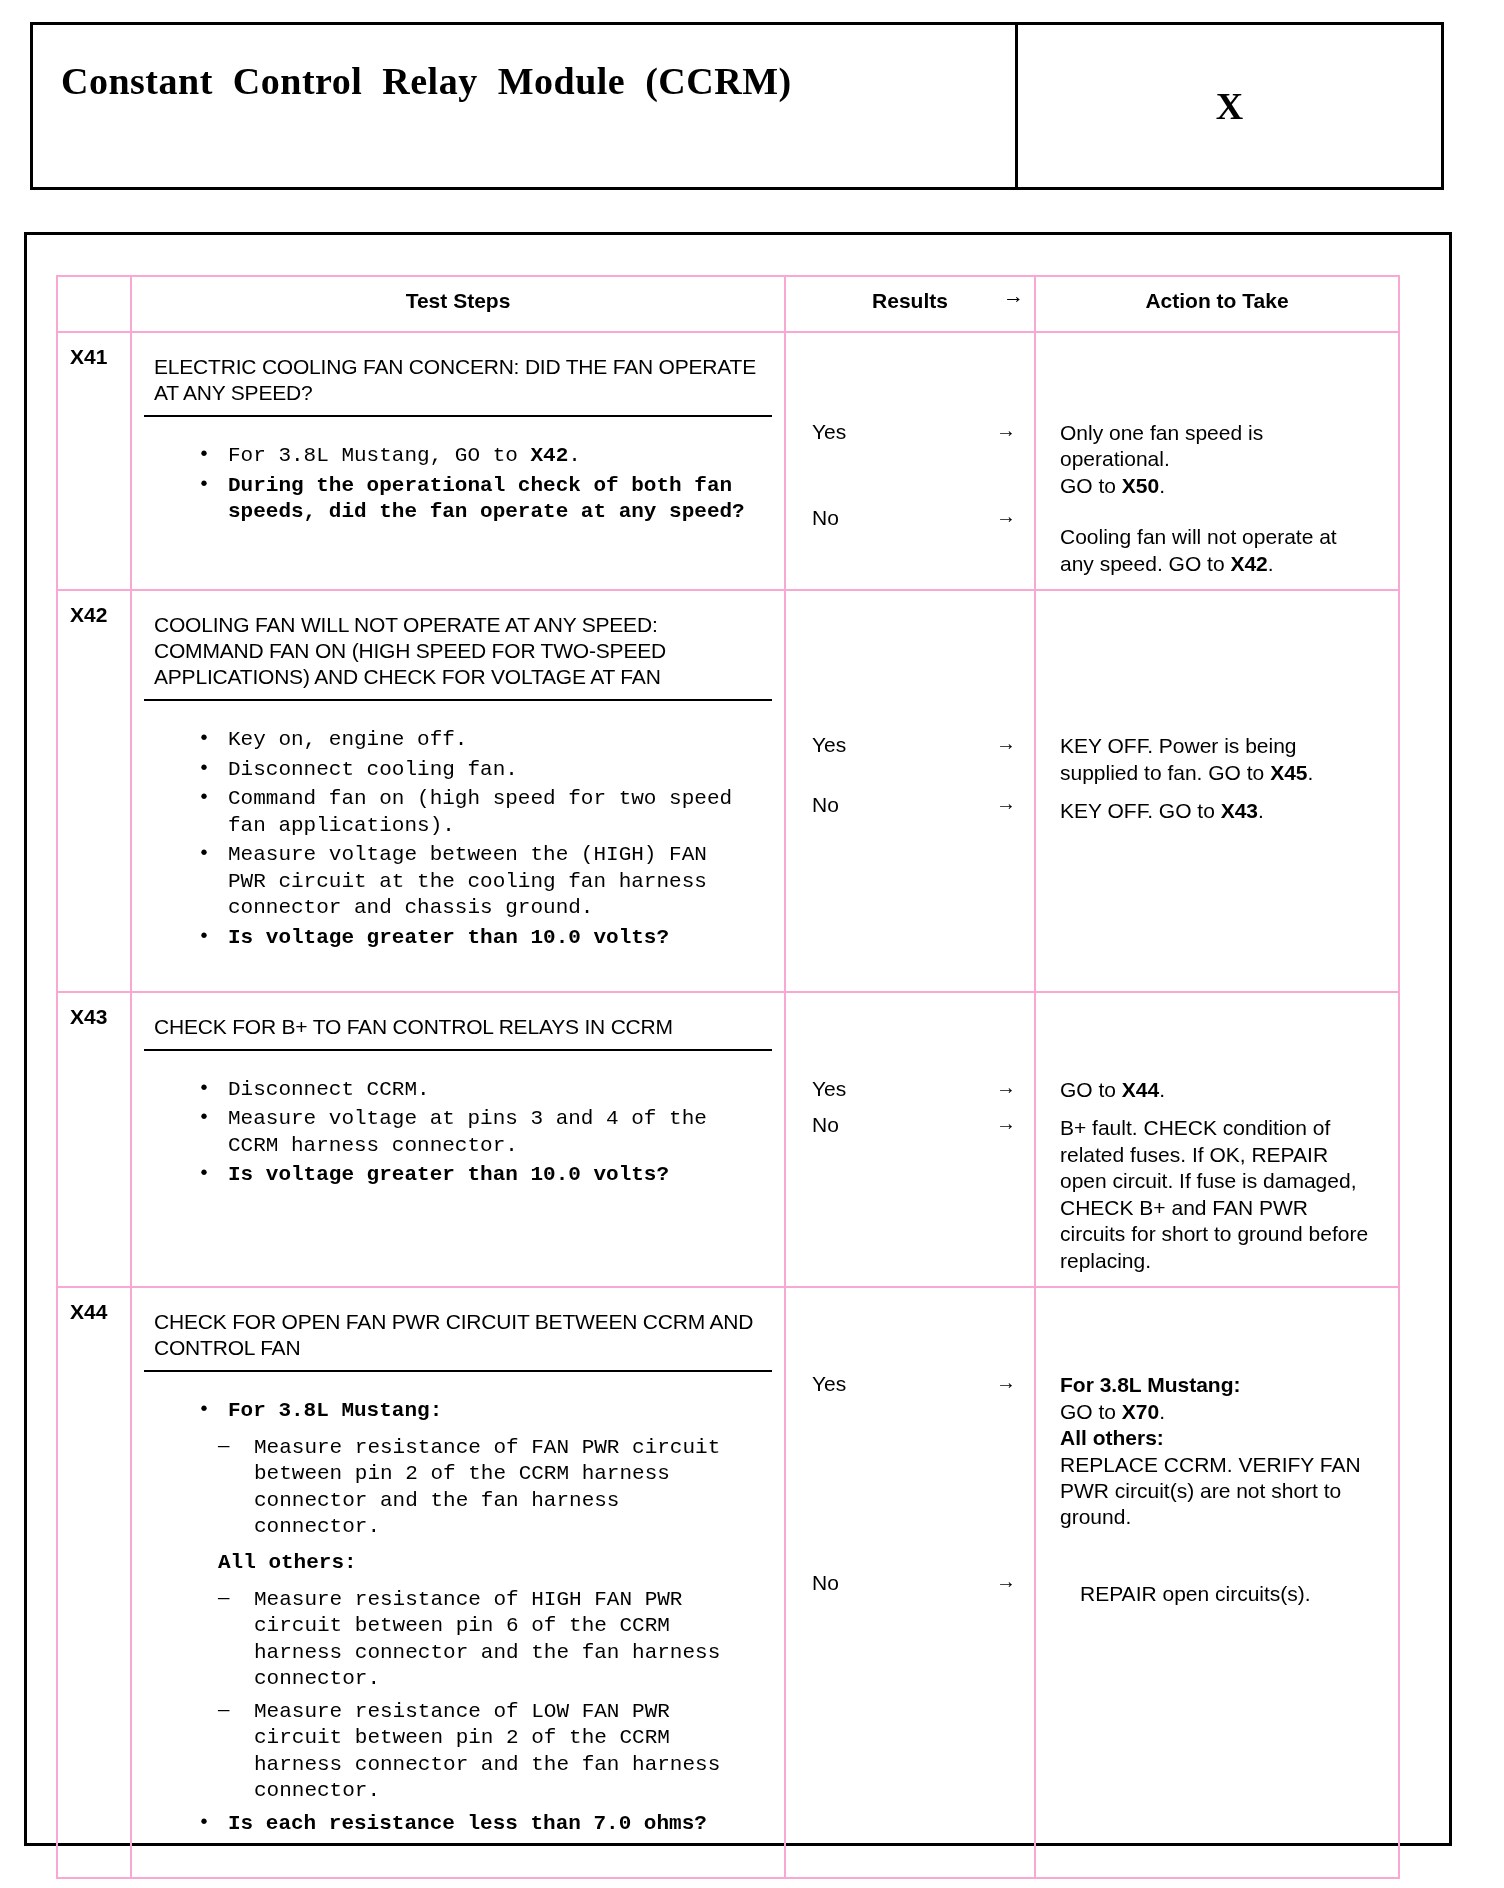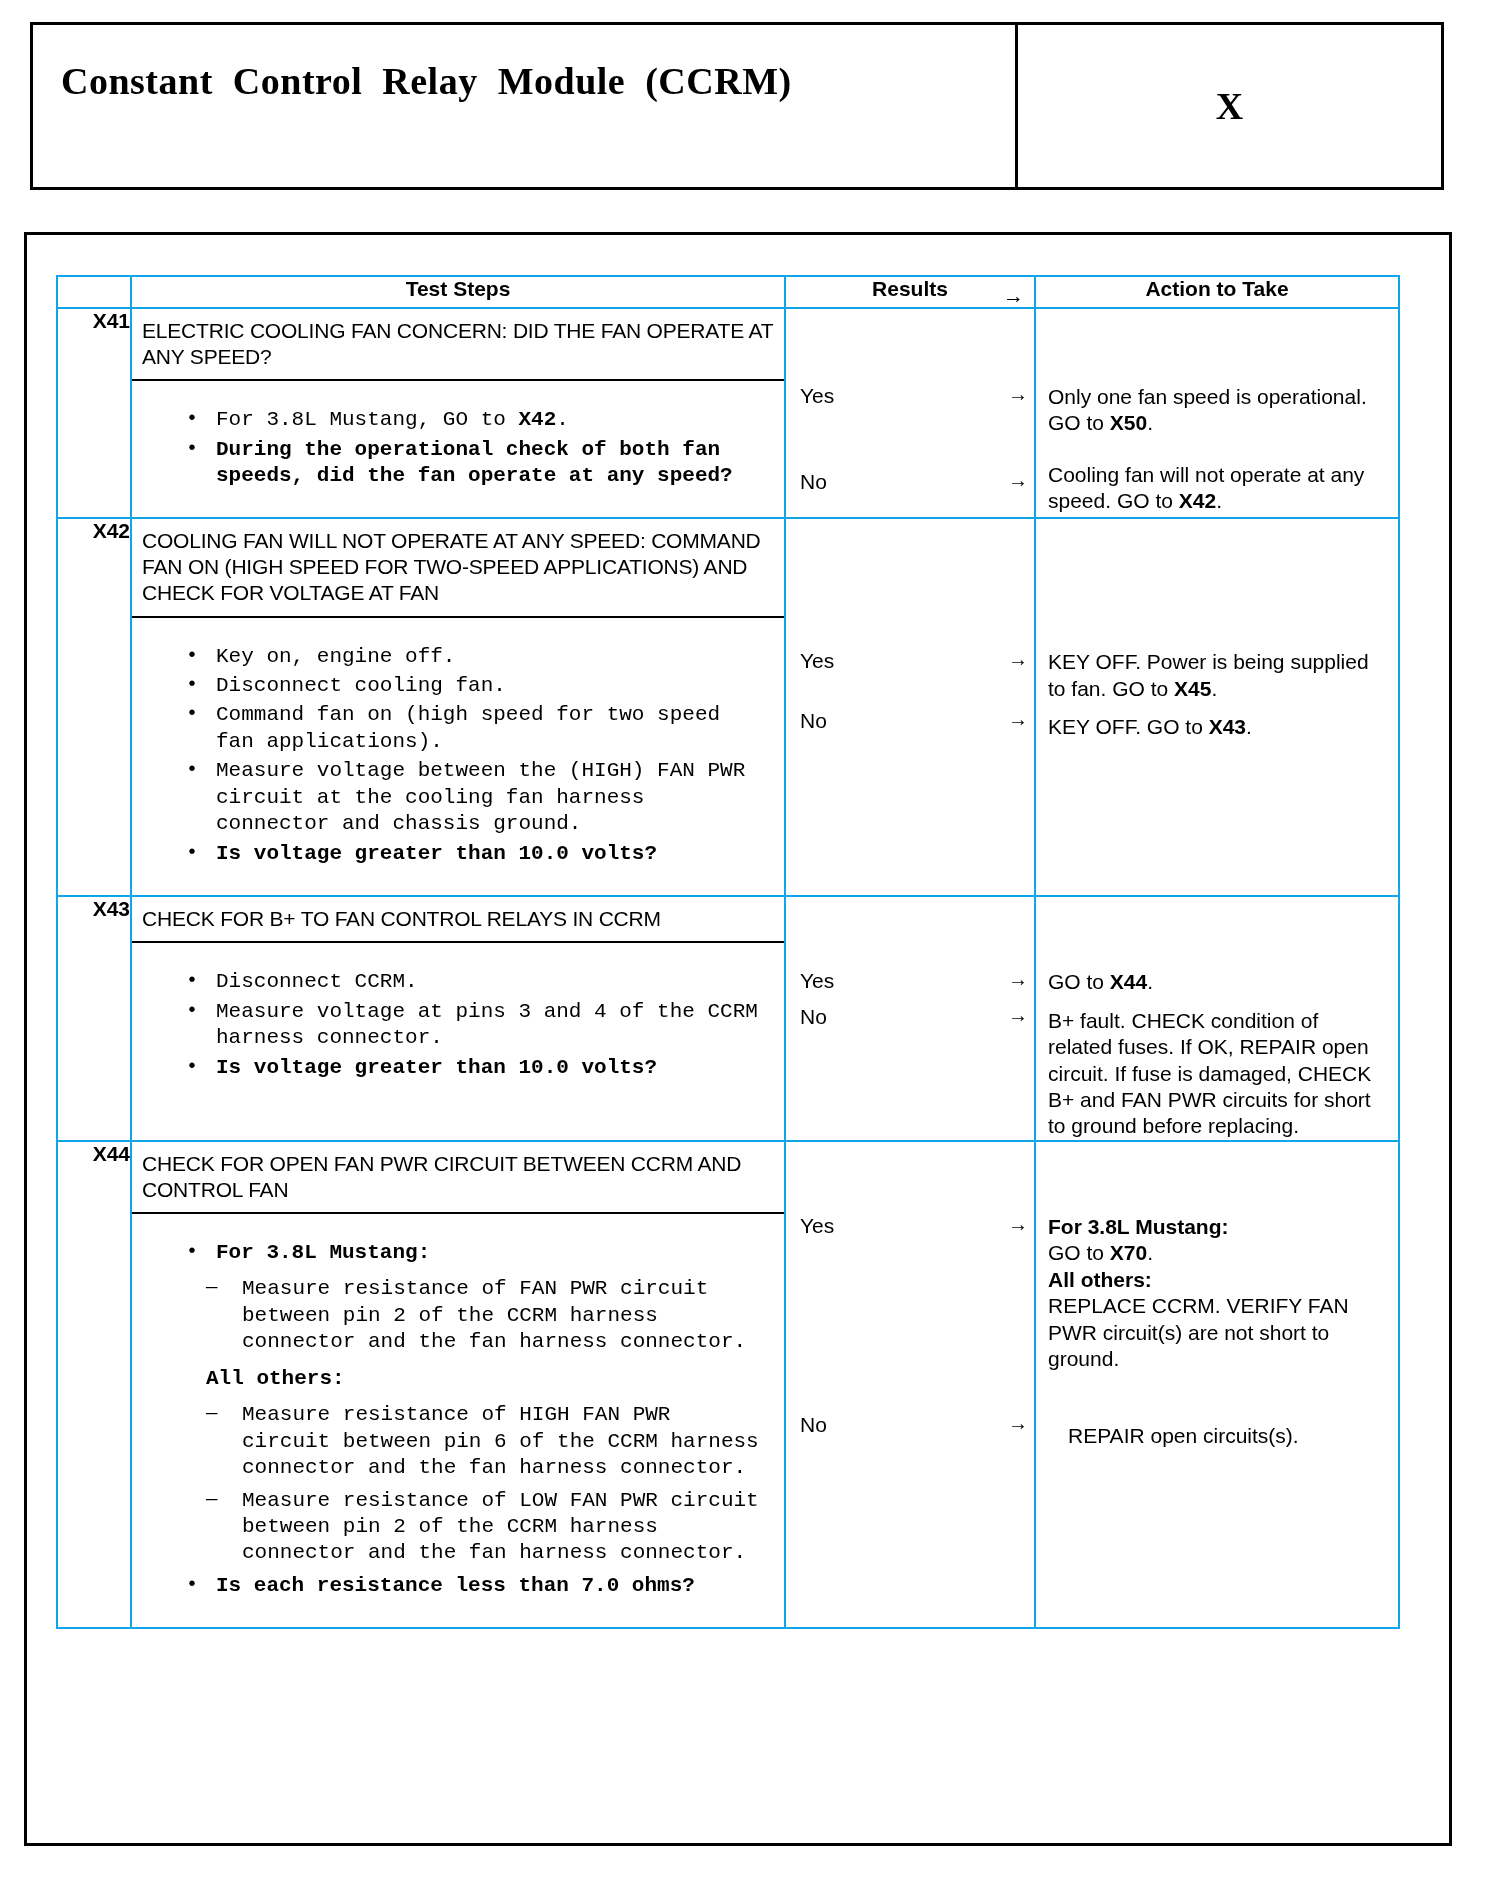--- a/index.html
+++ b/index.html
@@ -69,23 +69,23 @@
   
   .tbl {
     position: absolute;
     left: 29px;
     top: 40px;
     width: 1342px;
     border-collapse: collapse;
     table-layout: fixed;
   }
   .tbl td, .tbl th {
-    border: 2px solid #0ea5e9;
+    border: 2px solid #f9a8d4;
     vertical-align: top;
-    padding: 0;
+    padding: 12px;
   }
   .col-step   { width: 74px; }
   .col-test   { width: 654px; }
   .col-res    { width: 250px; }
   .col-act    { width: 364px; }
 
   thead th {
     text-align: center;
     font-size: 21px;
     font-weight: bold;
@@ -100,21 +100,21 @@
     position: absolute;
     right: 10px;
     top: 7px;
     font-size: 21px;
     font-weight: bold;
   }
 
   .stepid {
     font-weight: bold;
     font-size: 21px;
-    text-align: right;
+    text-align: left;
     padding: 9px 0 0 0;
     vertical-align: top;
   }
 
   .test-cell {
     font-size: 21px;
     line-height: 1.24;
     padding: 0;
   }
   .title-block {

